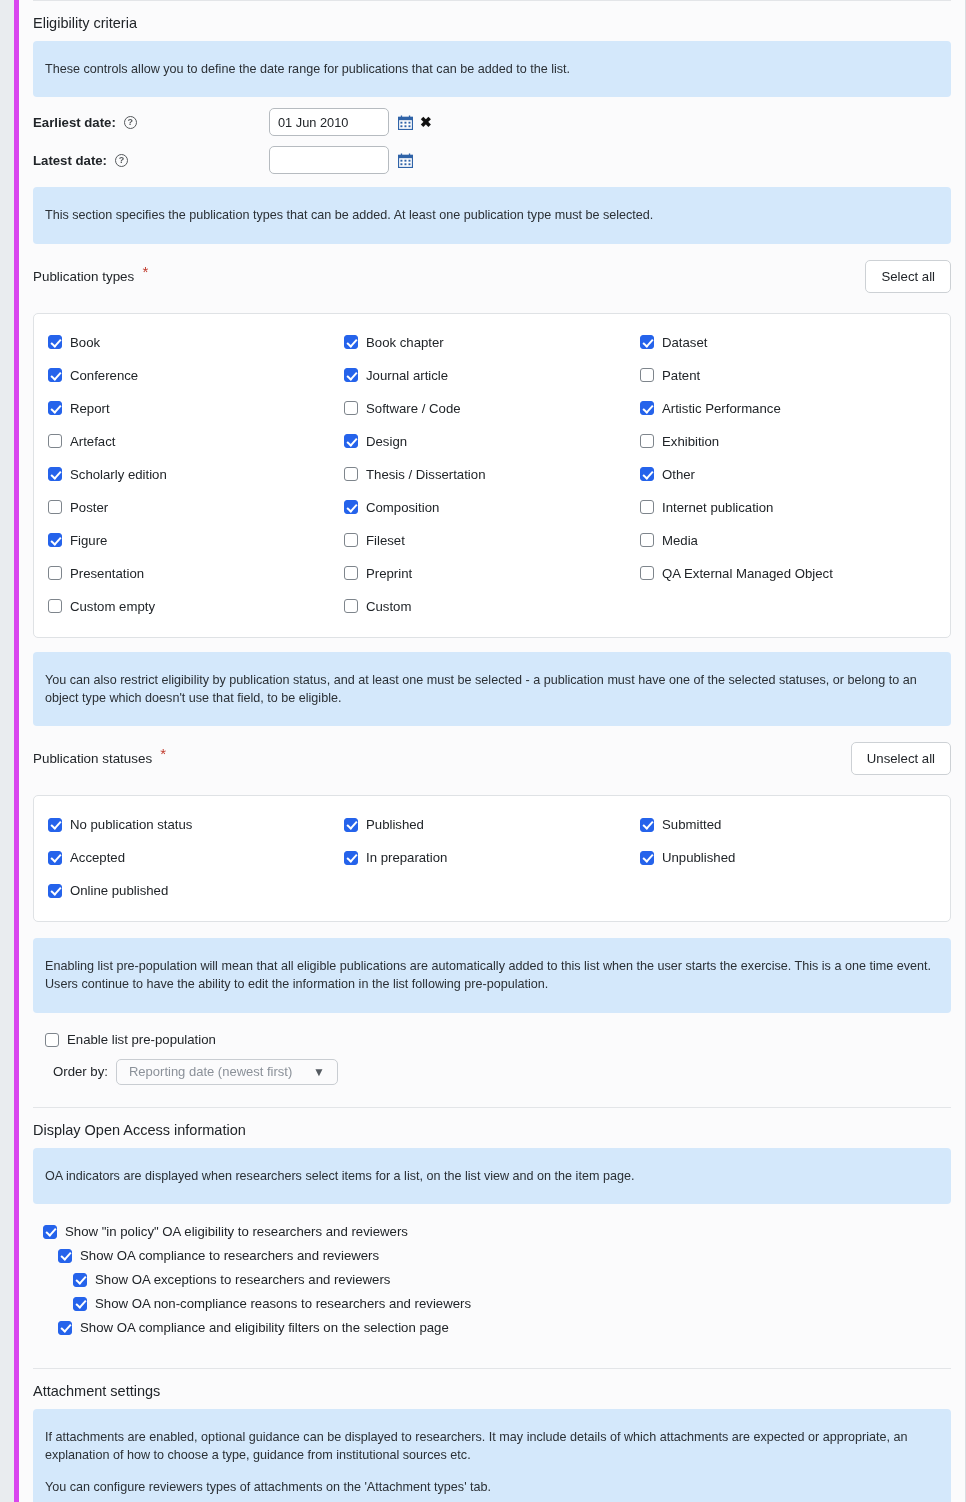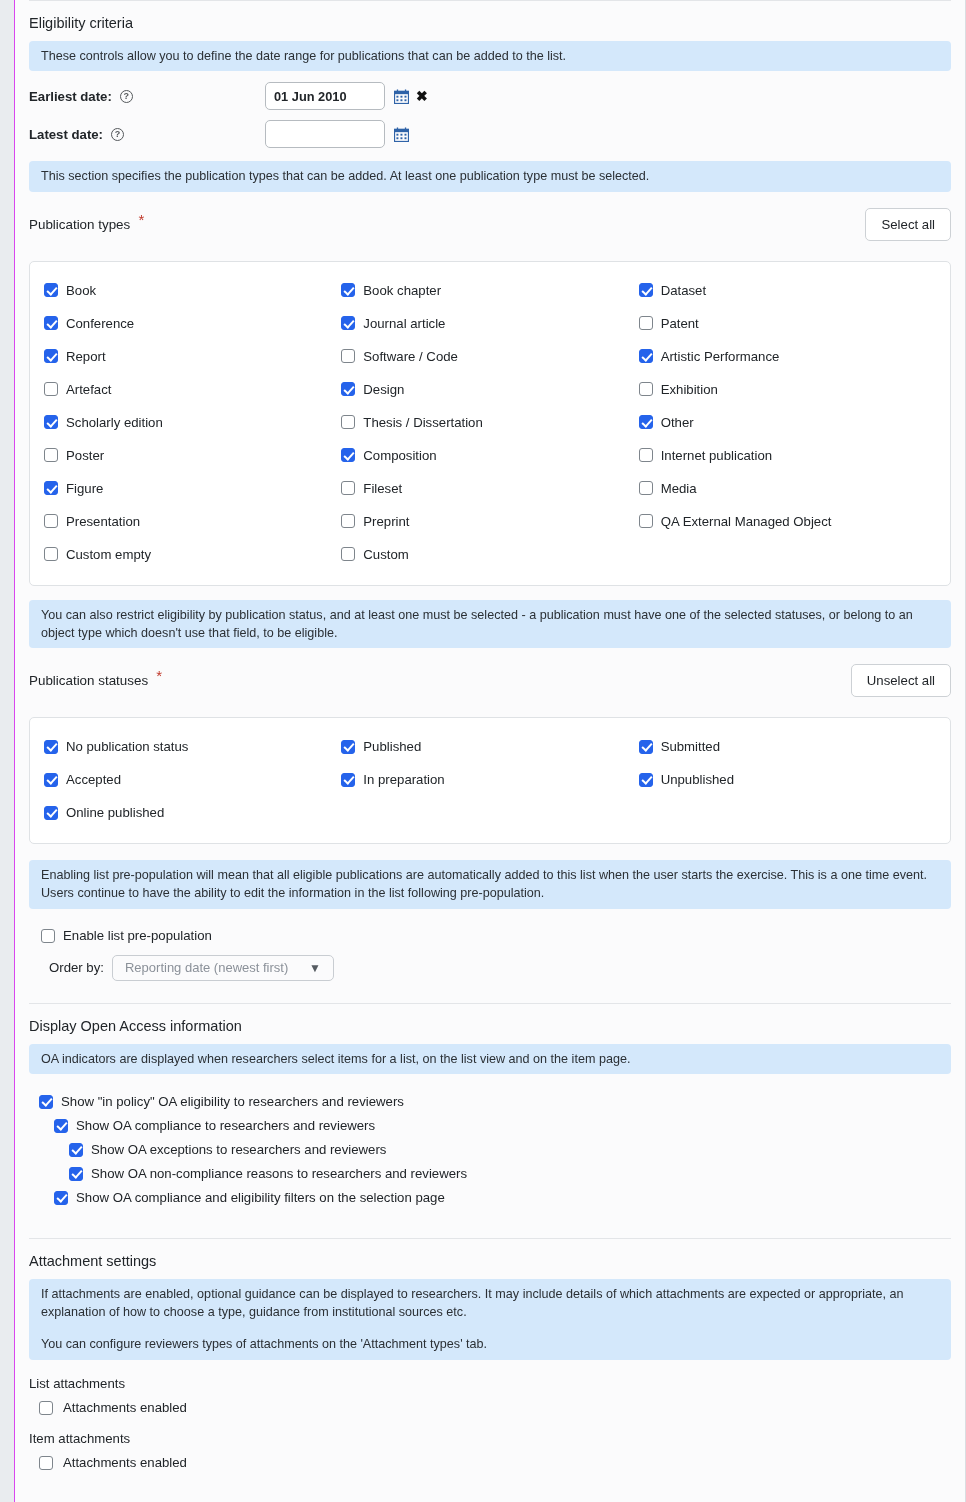--- a/index.html
+++ b/index.html
@@ -8,21 +8,21 @@
     width: 966px; height: 1502px;
     background: #e9ecef;
     font-family: "Liberation Sans", sans-serif;
     -webkit-font-smoothing: antialiased;
   }
   .page {
     position: absolute;
     left: 14px; top: 0;
     width: 952px; height: 1502px;
     background: #fbfbfc;
-    border-left: 1px solid #d946ef;
+    border-left: 5px solid #d946ef;
     border-right: 1px solid #dadde1;
     overflow: hidden;
   }
   .inner { padding: 0 14px; }
 
   
   .section-head {
     font-size: 14.5px;
     color: #212529;
     font-weight: 400;
@@ -32,21 +32,21 @@
   }
   .section-head.first { border-top: 1px solid #e3e5e8; }
 
   
   .info {
     background: #d4e8fb;
     border-radius: 4px;
     color: #2b3035;
     font-size: 12.6px;
     line-height: 1.45;
-    padding: 6px 12px;
+    padding: 19px 12px;
     margin: 0 0 6px 0;
   }
   .info p { margin: 0; }
   .info p + p { margin-top: 14px; }
 
   
   .date-row {
     display: flex;
     align-items: center;
     height: 38px;
@@ -75,21 +75,20 @@
   }
   .date-input {
     width: 120px; height: 28px;
     border: 1px solid #b6bbc0;
     border-radius: 5px;
     background: #fff;
     font-size: 12.8px;
     color: #212529;
     padding: 0 8px;
     font-family: "Liberation Sans", sans-serif;
-    font-weight: bold;
   }
   .cal-icon { margin-left: 9px; display:inline-flex; }
   .clear-icon {
     margin-left: 7px;
     font-size: 14px;
     color: #111;
     font-weight: bold;
     cursor: pointer;
     line-height: 1;
   }

